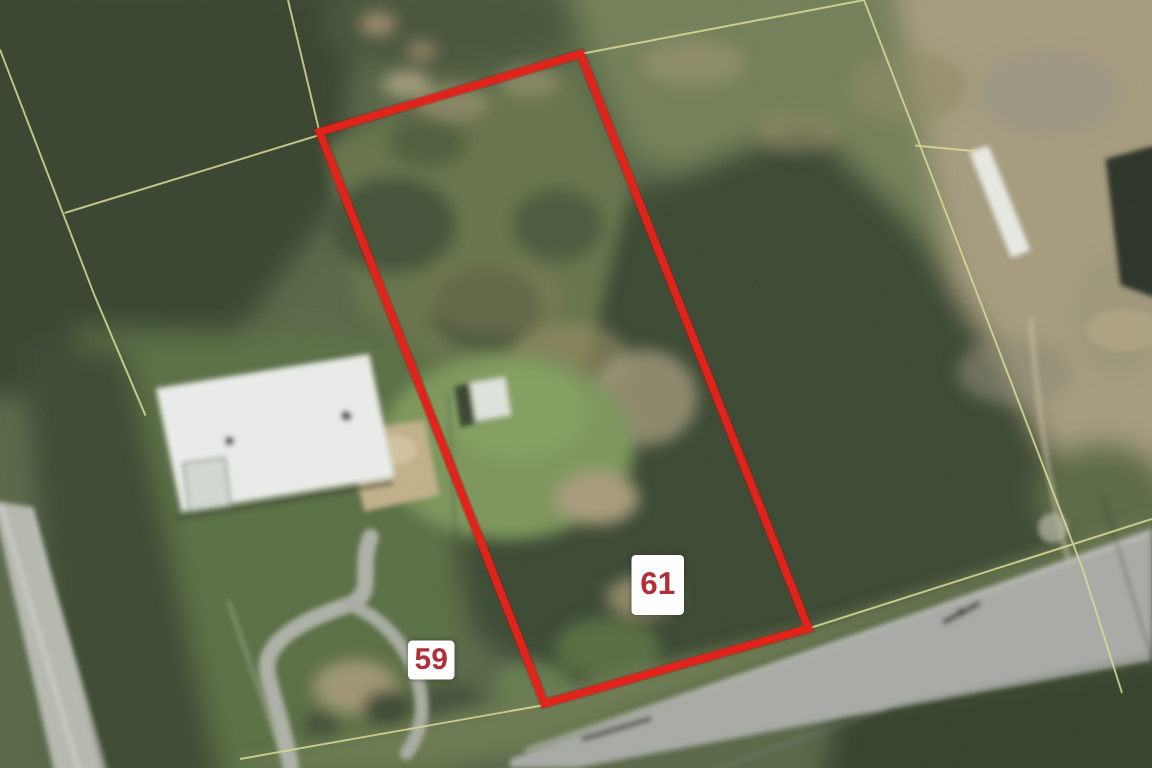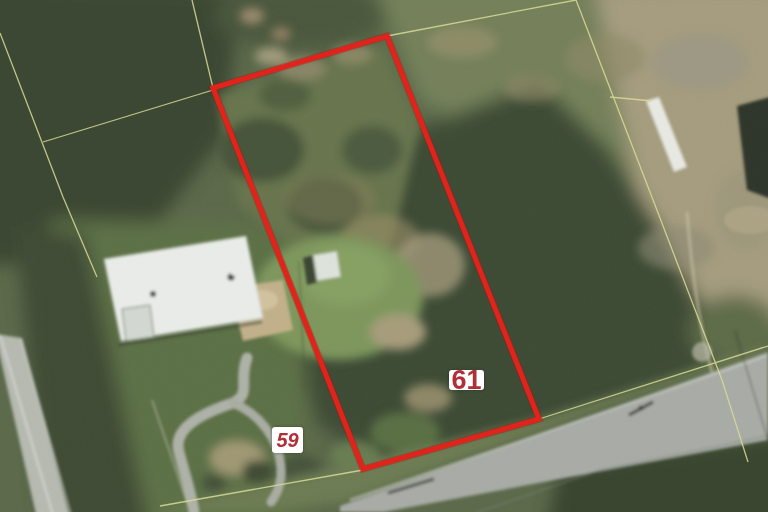--- a/index.html
+++ b/index.html
@@ -21,22 +21,22 @@
     position:absolute;
     display:flex;align-items:center;justify-content:center;
     background:var(--label-bg);
     color:var(--label-text);
     font-weight:bold;
     border-radius:3px;
     box-shadow:0 0 3px rgba(40,40,30,.55);
     letter-spacing:0px;
     user-select:none;
   }
-  #label-61{left:421px;top:370px;width:35px;height:20px;font-size:27px;margin-left:28px;}
-  #label-59{left:272px;top:427px;width:31px;height:26px;font-size:20px;font-style:italic;}
+  #label-61{left:421px;top:370px;width:35px;height:40px;font-size:21px;}
+  #label-59{left:272px;top:427px;width:31px;height:26px;font-size:20px;}
 </style>
 </head>
 <body>
 
 <div class="scene">
 
   <svg width="768" height="512" viewBox="0 0 768 512">
     <defs>
       <filter id="b9" x="-30%" y="-30%" width="160%" height="160%">
           <feGaussianBlur stdDeviation="9"></feGaussianBlur>

